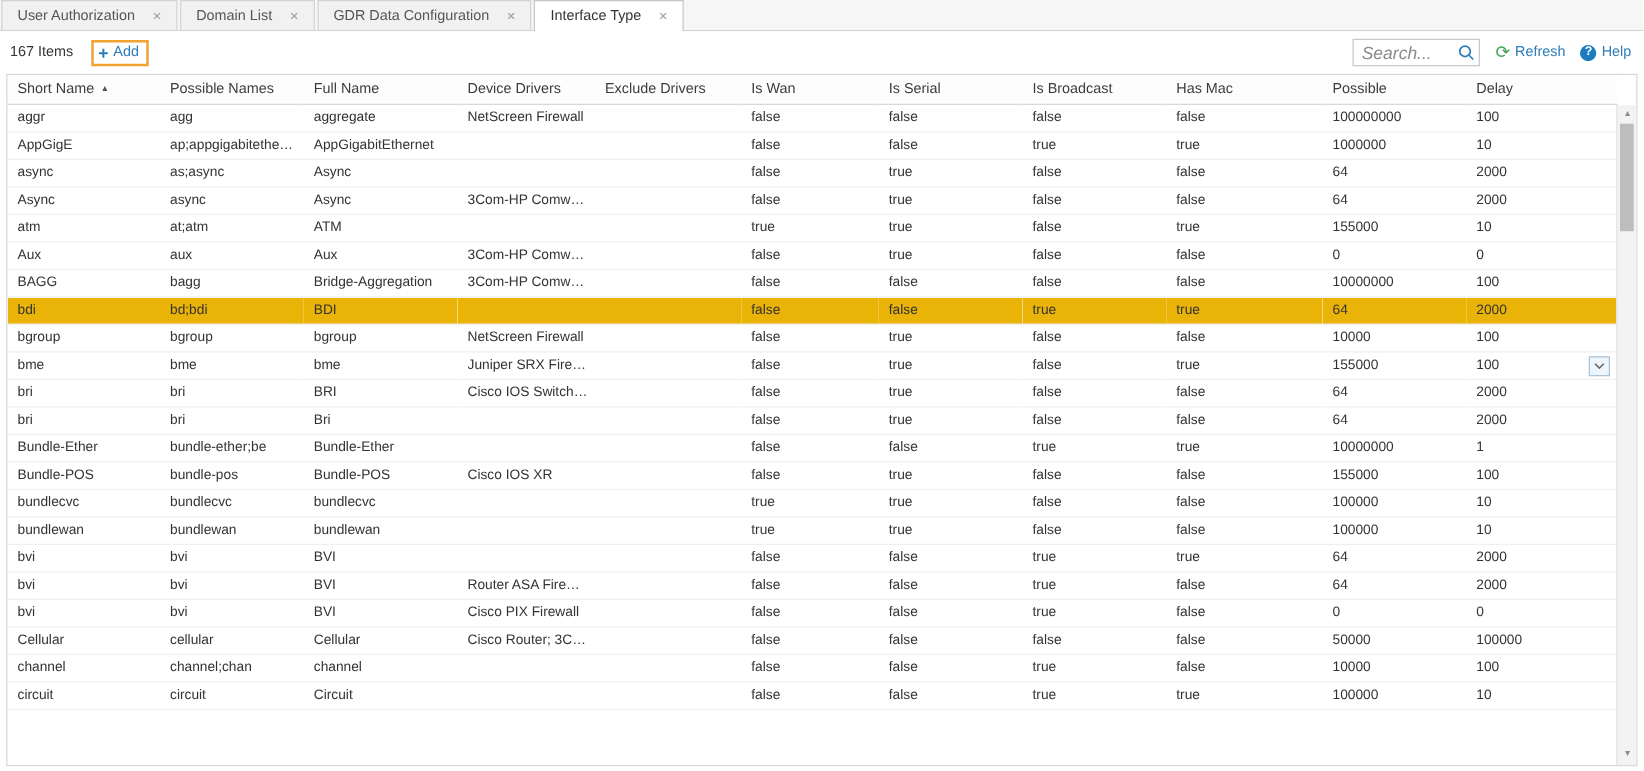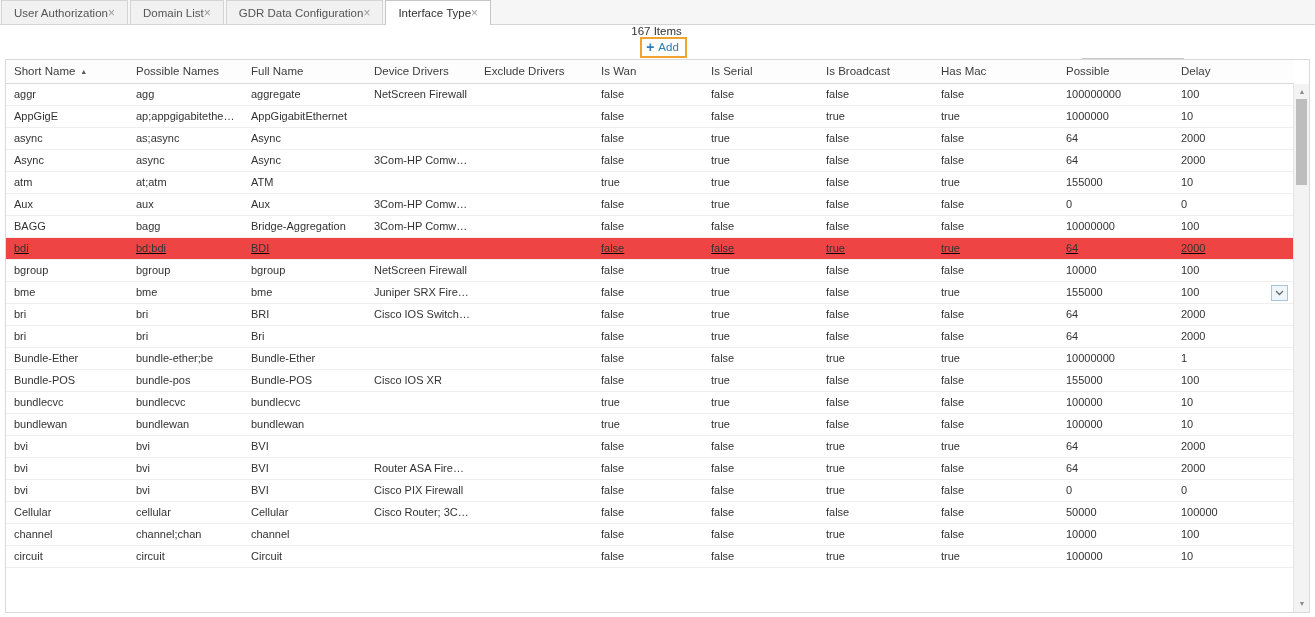--- a/index.html
+++ b/index.html
@@ -1,27 +1,27 @@
 <!DOCTYPE html>
 <html><head>
 <meta charset="utf-8">
 <style>
   * { margin:0; padding:0; box-sizing:border-box; }
   html,body { width:1315px; height:617px; background:#fff; font-family:"Liberation Sans",sans-serif; }
   #page { position:relative; width:1315px; height:617px; overflow:hidden; background:#fff; }
 
   
   .tabbar { display:flex; align-items:flex-end; height:25px; background:#f6f6f6; border-bottom:1px solid #d4d4d4; padding-left:1px; }
-  .tab { display:flex; align-items:center; height:24px; padding:6px 12px; margin-right:2px;
+  .tab { display:flex; align-items:center; gap:14px; height:24px; padding:6px 12px; margin-right:2px;
          background:#f1f1f1; border:1px solid #d4d4d4; border-bottom:none; font-size:11.5px; color:#555; cursor:default; }
   .tab .close-x { color:#9a9a9a; font-size:12px; line-height:1; }
   .tab.active { background:#fff; color:#333; height:25px; margin-bottom:-1px; border-color:#c6c6c6; position:relative; z-index:2; }
 
   
-  .toolbar { display:flex; align-items:center; height:34px; padding:0 10px 0 8px; background:#fff;flex-direction:column; }
+  .toolbar { display:flex; align-items:center; height:34px; padding:0 10px 0 8px; background:#fff; }
   .items-count { font-size:11.5px; color:#333; }
   .add-wrap { margin-left:14px; border:2px solid #f0a331; padding:1px 6px 2px 4px; display:flex; align-items:center; }
   .add-btn { display:flex; align-items:center; gap:4px; color:#2e7cb8; font-size:11.5px; cursor:pointer; background:none; border:none; font-family:inherit; }
   .add-btn .plus { font-size:14px; line-height:1; font-weight:bold; }
   .toolbar-right { margin-left:auto; display:flex; align-items:center; gap:12px; }
   .search-box { display:flex; align-items:center; width:102px; height:22px; border:1px solid #c9c9c9; background:#fff; padding:0 3px 0 6px; }
   .search-box input { flex:1; width:70px; border:none; outline:none; font-size:14px; font-style:italic; color:#555; font-family:inherit; background:transparent; }
   .search-box input::placeholder { color:#8a8a8a; font-style:italic; }
   .search-icon svg { display:block; }
   .link-btn { display:flex; align-items:center; gap:4px; color:#2e7cb8; font-size:11.5px; cursor:pointer; background:none; border:none; font-family:inherit; }
@@ -29,21 +29,21 @@
   .help-glyph { display:inline-flex; align-items:center; justify-content:center; width:13px; height:13px; border-radius:50%;
                 background:#1d7bbf; color:#fff; font-size:10px; font-weight:bold; line-height:1; }
 
   
   .table-wrap { position:absolute; left:5px; right:5px; top:59px; height:554px; border:1px solid #d9d9d9; background:#fff; }
   table { border-collapse:collapse; table-layout:fixed; width:1288px; }
   th, td { overflow:hidden; white-space:nowrap; text-overflow:ellipsis; text-align:left; font-weight:normal; }
   thead th { height:23px; font-size:11.5px; color:#3c3c3c; background:#fdfdfd; border-bottom:1px solid #d9d9d9; padding:0 6px 0 8px; }
   tbody td { height:22px; font-size:11px; color:#333; border-bottom:1px solid #efefef; padding:0 6px 0 8px; }
   tbody tr { background:#fff; }
-  tbody tr.selected { background:#ef4444;text-decoration:underline; }
+  tbody tr.selected { background:#eab308; }
   .sort-arrow { font-size:7px; color:#555; margin-left:5px; vertical-align:1px; }
   .row-chevron-btn { position:absolute; width:17px; height:16px; border:1px solid #a9c3da; background:#eef5fb; display:flex; align-items:center; justify-content:center; cursor:pointer; }
   .row-chevron-btn svg { display:block; }
 
   
   .vscroll { position:absolute; top:24px; right:0; bottom:0; width:16px; background:#f3f3f3; border-left:1px solid #e4e4e4; }
   .vscroll .arrow { position:absolute; left:0; width:16px; height:14px; display:flex; align-items:center; justify-content:center; font-size:7px; color:#8d8d8d; cursor:pointer; }
   .vscroll .arrow.up { top:0; }
   .vscroll .arrow.down { bottom:2px; }
   .vscroll .thumb { position:absolute; left:2px; top:15px; width:11px; height:86px; background:#bdbdbd; cursor:pointer; }

